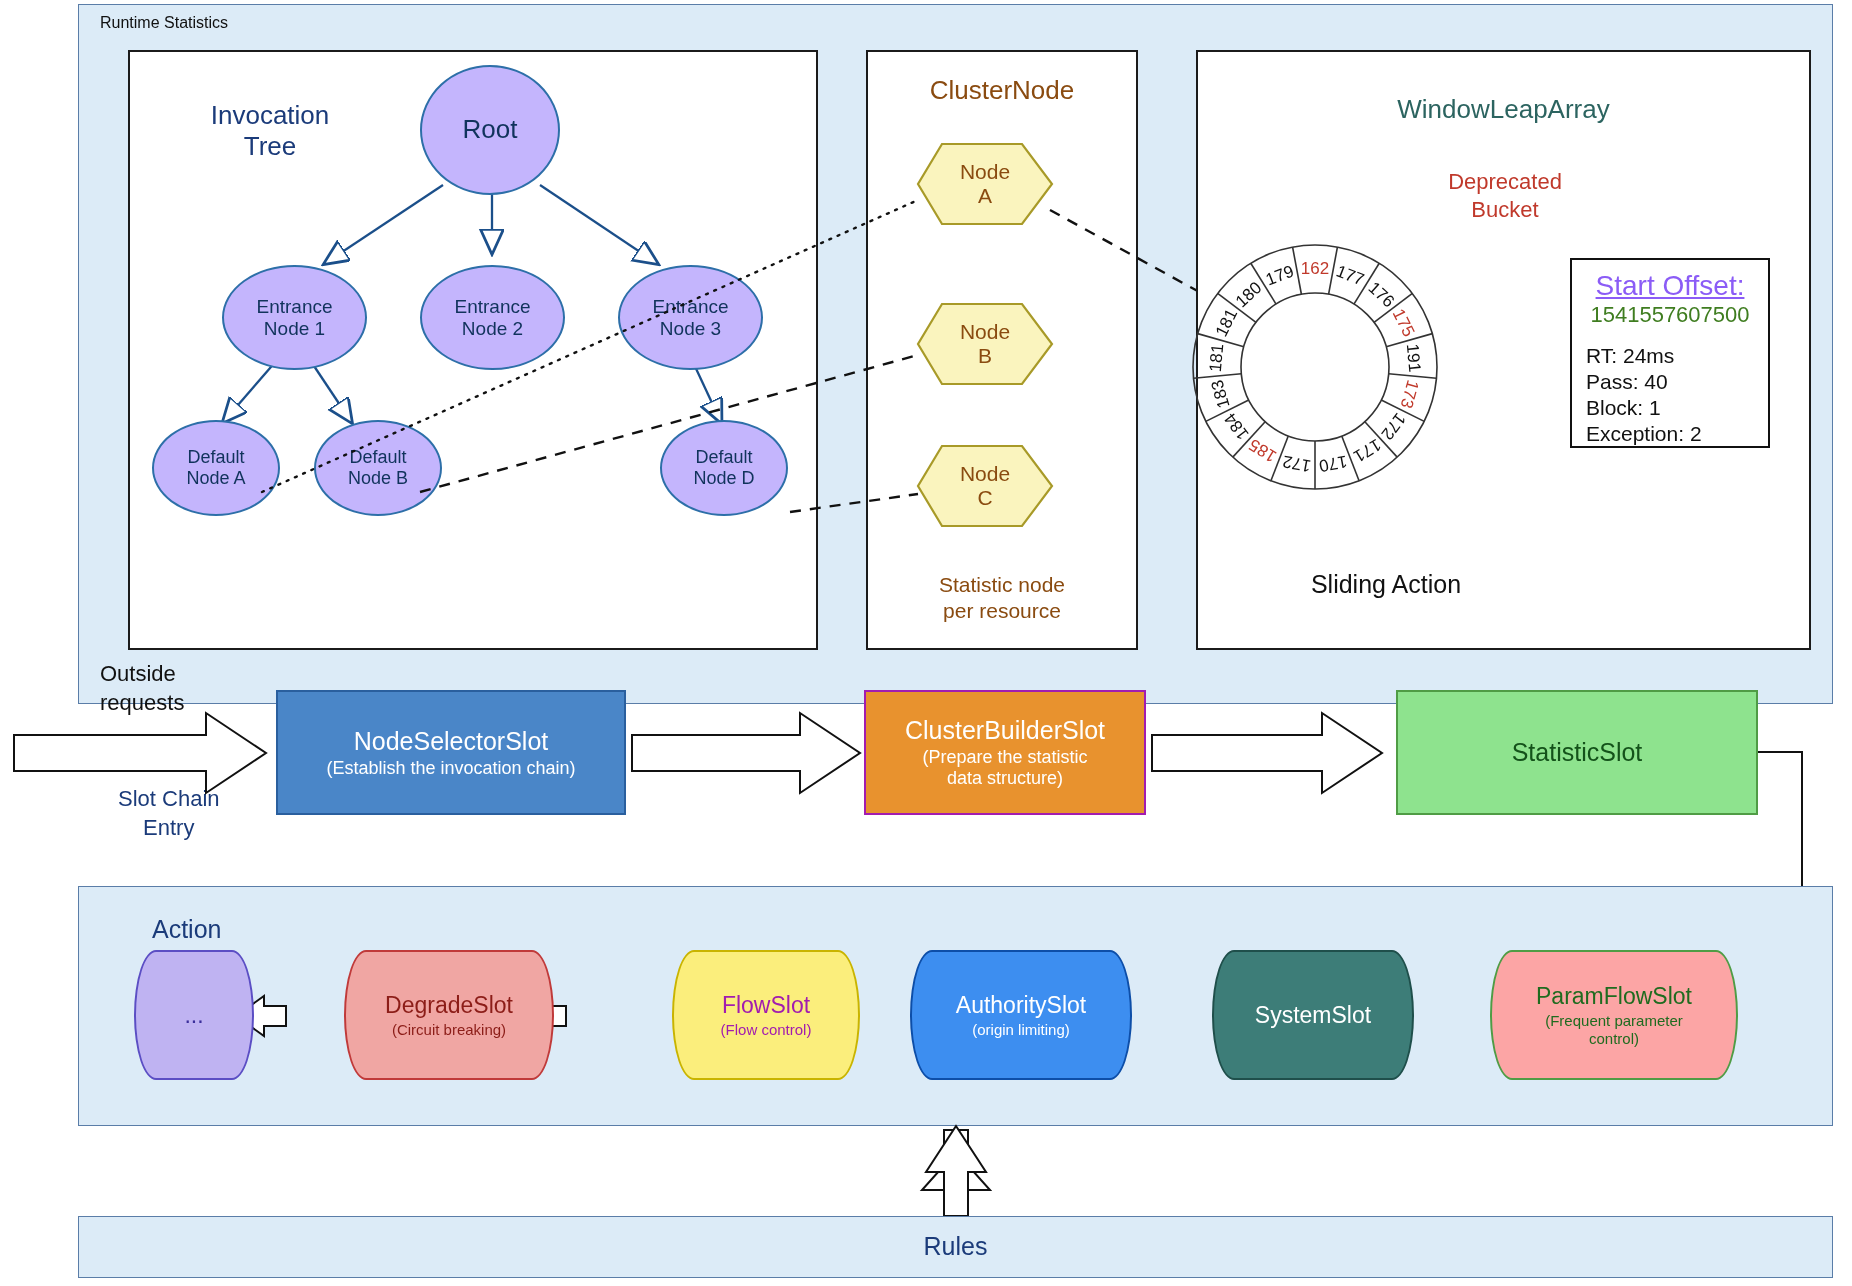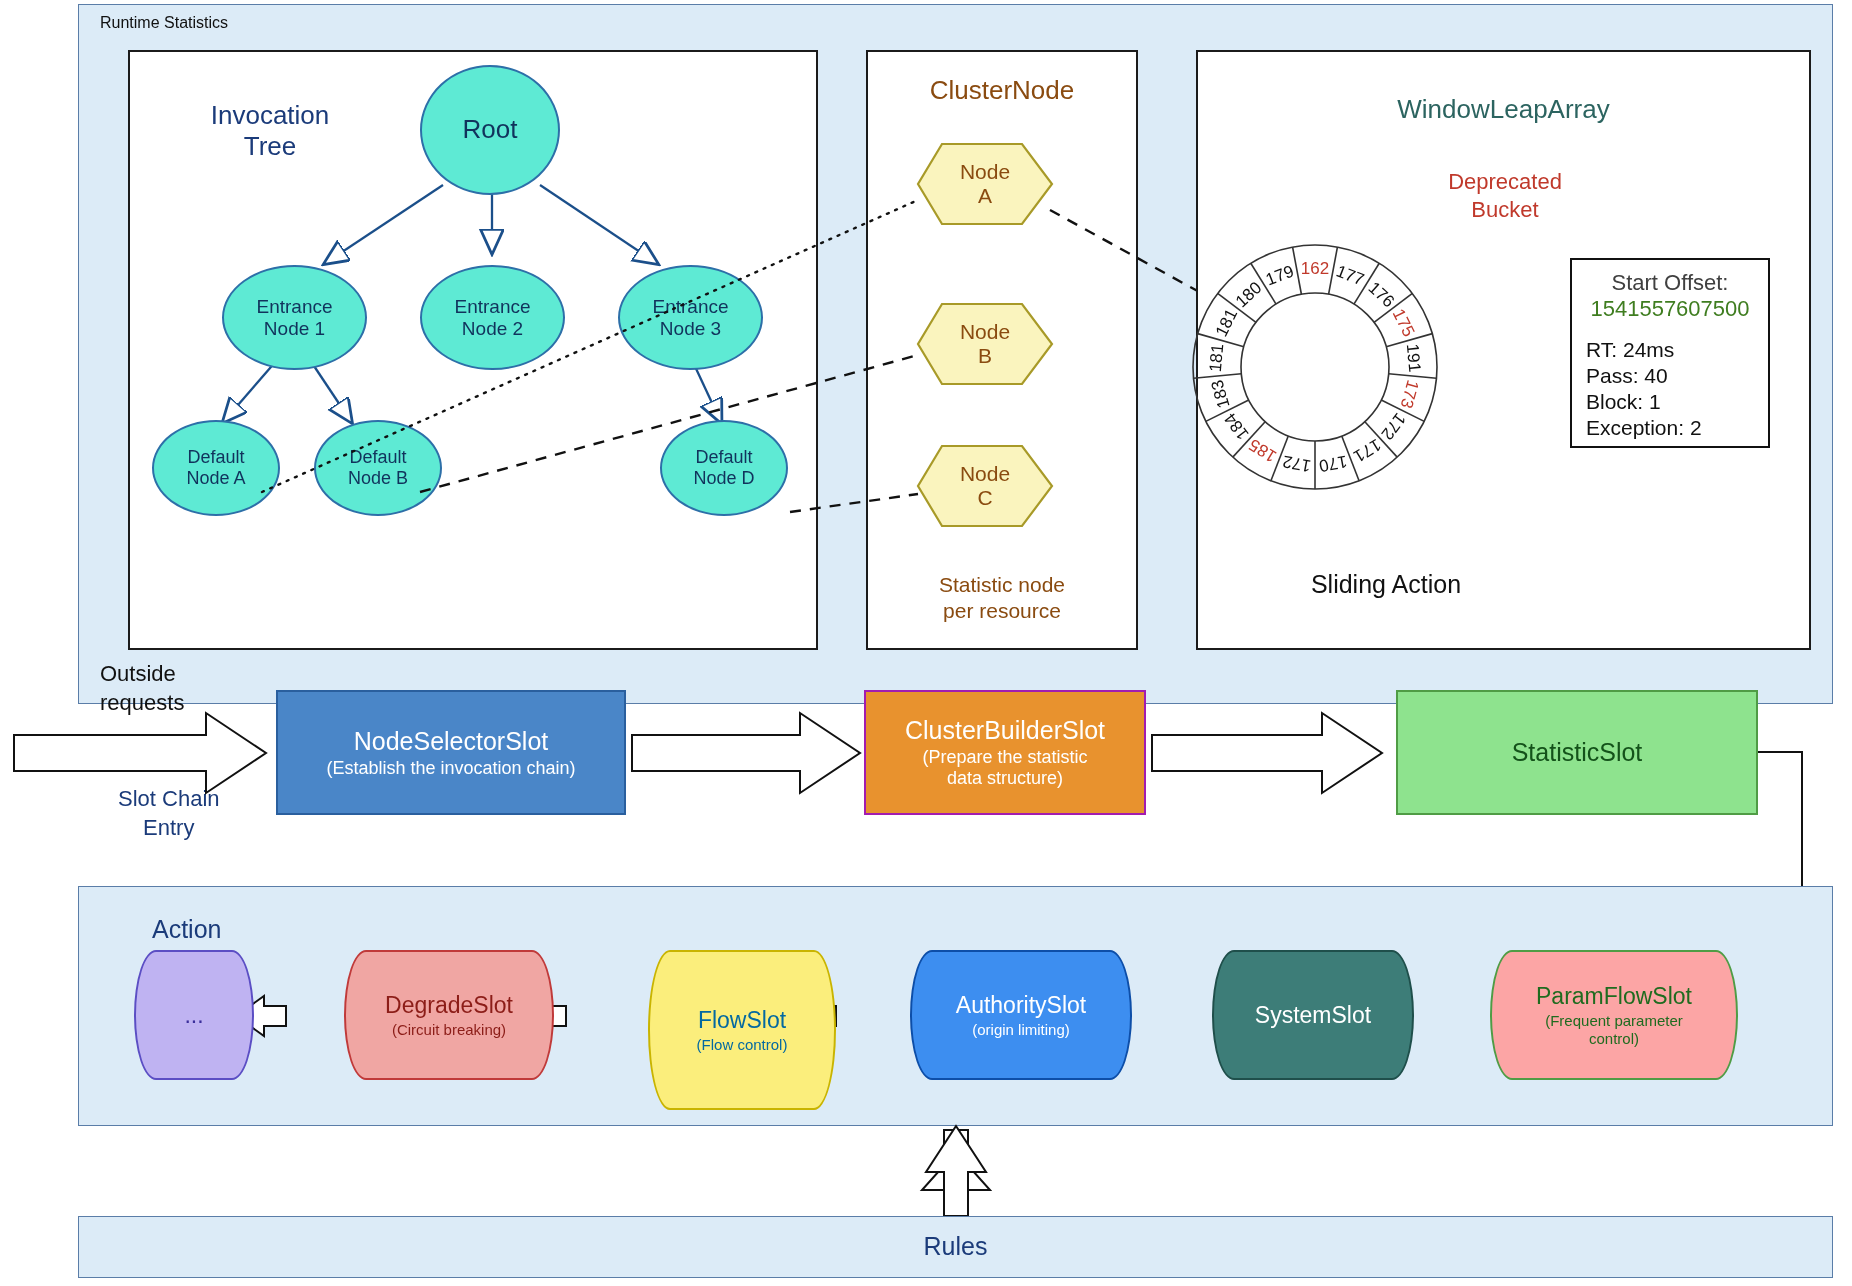--- a/index.html
+++ b/index.html
@@ -2,21 +2,21 @@
 <html><head>
 <meta charset="utf-8">
 <style>
   html,body{margin:0;padding:0;background:#ffffff;}
   body{width:1852px;height:1286px;position:relative;
        font-family:"Liberation Sans","DejaVu Sans",sans-serif;
        -webkit-font-smoothing:antialiased;}
   .panel{position:absolute;background:#dcebf7;border:1px solid #5a7da8;box-sizing:border-box;}
   .wbox{position:absolute;background:#ffffff;border:2px solid #1b1b1b;box-sizing:border-box;}
   .ttl{position:absolute;text-align:center;white-space:nowrap;}
-  .ell{position:absolute;background:#5eead4;border:2px solid #2d6fa8;border-radius:50%;
+  .ell{position:absolute;background:#c4b5fd;border:2px solid #2d6fa8;border-radius:50%;
        box-sizing:border-box;display:flex;align-items:center;justify-content:center;
        text-align:center;color:#11335c;line-height:1.15;}
   .hexw{position:absolute;}
   .hexlbl{position:absolute;inset:0;display:flex;align-items:center;justify-content:center;
           text-align:center;color:#8a4b10;line-height:1.15;font-size:21px;}
   .slotbox{position:absolute;box-sizing:border-box;display:flex;flex-direction:column;
            align-items:center;justify-content:center;text-align:center;color:#fff;}
   .slotbox .m{font-size:25px;}
   .slotbox .s{font-size:18px;margin-top:2px;}
   .pill{position:absolute;box-sizing:border-box;border-radius:22px/50%;
@@ -25,21 +25,21 @@
   .pill .m{font-size:23px;}
   .pill .s{font-size:15px;margin-top:3px;}
   .lbl{position:absolute;white-space:nowrap;}
   svg.ov{position:absolute;left:0;top:0;width:1852px;height:1286px;overflow:visible;
          pointer-events:none;}
   .ringnum{position:absolute;font-size:17px;color:#111;white-space:nowrap;
            transform-origin:50% 50%;}
   .ringnum.dep{color:#c0392b;}
   .infobox{position:absolute;background:#fff;border:2px solid #111;box-sizing:border-box;
            padding:10px 14px;}
-  .infobox .hd{text-align:center;font-size:22px;color:#404040;}
+  .infobox .hd{text-align:center;font-size:28px;color:#8b5cf6;text-decoration:underline;}
   .infobox .off{text-align:center;font-size:22px;color:#3f7d20;}
   .infobox .ln{font-size:21px;color:#111;margin-top:2px;}
 </style>
 </head>
 <body>
 
 <div class="panel" style="left:78px;top:4px;width:1755px;height:700px;"></div>
 <div class="ttl" style="left:100px;top:14px;font-size:16px;color:#111;text-align:left;">Runtime Statistics</div>
 
 <div class="wbox" style="left:128px;top:50px;width:690px;height:600px;"></div>
@@ -269,21 +269,21 @@
 
 <div class="pill" style="left:134px;top:950px;width:120px;height:130px;background:#bfb3f2;border:2px solid #5b4ec4;color:#3b2f9c;">
   <div class="m">...</div>
 </div>
 
 <div class="pill" style="left:344px;top:950px;width:210px;height:130px;background:#f0a6a3;border:2px solid #c03a3a;color:#8c1d18;">
   <div class="m">DegradeSlot</div>
   <div class="s">(Circuit breaking)</div>
 </div>
 
-<div class="pill" style="left:648px;top:950px;width:188px;height:160px;background:#fbee7c;border:2px solid #c9b400;color:#0369a1;">
+<div class="pill" style="left:672px;top:950px;width:188px;height:130px;background:#fbee7c;border:2px solid #c9b400;color:#a21caf;">
   <div class="m">FlowSlot</div>
   <div class="s">(Flow control)</div>
 </div>
 
 <div class="pill" style="left:910px;top:950px;width:222px;height:130px;background:#3d8ef0;border:2px solid #0d4ea8;color:#ffffff;">
   <div class="m">AuthoritySlot</div>
   <div class="s">(origin limiting)</div>
 </div>
 
 <div class="pill" style="left:1212px;top:950px;width:202px;height:130px;background:#3d7d78;border:2px solid #1f4f4b;color:#ffffff;">

